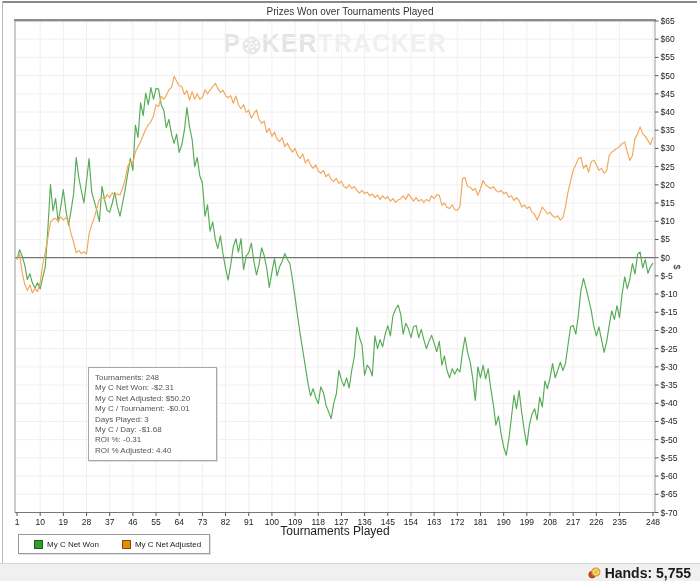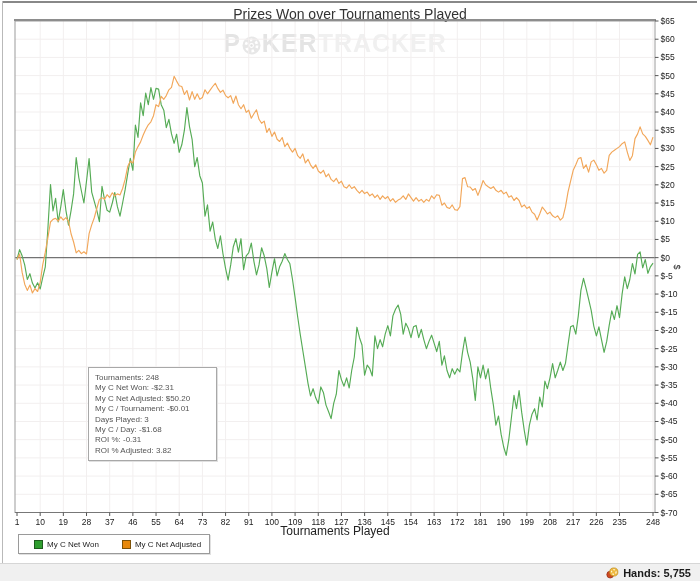--- a/index.html
+++ b/index.html
@@ -3,21 +3,21 @@
 <meta charset="utf-8">
 <style>
   html,body{margin:0;padding:0;background:#fff;}
   .app{
     position:relative;width:700px;height:581px;background:#ffffff;
     font-family:"Liberation Sans",sans-serif;overflow:hidden;
   }
   .top-rule{position:absolute;left:2px;right:3px;top:1px;height:2px;background:#888;}
   .left-rule{position:absolute;left:2px;top:1px;bottom:18px;width:1px;background:#b9b9b9;}
   .chart-title{position:absolute;top:6px;left:0;width:100%;text-align:center;
-    font-size:14px;color:#333;}
+    font-size:10px;color:#333;}
   svg.plot{position:absolute;left:0;top:0;}
   .watermark{position:absolute;left:15px;top:31px;width:640px;text-align:center;
     font-size:25px;font-weight:bold;letter-spacing:1px;user-select:none;
     white-space:nowrap;line-height:25px;}
   .wm-dark{color:#e4e4e4;}
   .wm-light{color:#f0f0f0;}
   .wm-chip{display:inline-block;vertical-align:-3px;margin:0 1px;}
   .info-box{position:absolute;left:88px;top:367px;width:103px;background:#fff;
     border:1px solid #a8a8a8;box-shadow:1px 1px 0 #e0e0e0;padding:5px 18px 4px 6px;
     font-size:8px;line-height:10.4px;color:#555;}
@@ -25,21 +25,21 @@
     font-size:12px;color:#222;}
   .y-axis-title{position:absolute;top:262px;left:674px;font-size:9px;color:#222;
     transform:rotate(90deg);transform-origin:center;}
   .legend{position:absolute;left:18px;top:534px;height:18px;background:#fff;
     border:1px solid #9a9a9a;box-shadow:1px 1px 0 #e0e0e0;display:flex;
     align-items:center;padding:0 8px;gap:16px;font-size:8px;color:#222;}
   .legend-item{display:flex;align-items:center;gap:4px;padding-left:7px;}
   .swatch{width:7px;height:7px;border:1px solid #333;}
   .status-bar{position:absolute;left:0;right:0;bottom:0;height:17px;background:#f0f0f0;
     border-top:1px solid #d6d6d6;display:flex;justify-content:flex-end;
-    align-items:center;padding-right:9px;gap:4px;font-size:11px;font-weight:bold;color:#1a1a1a;}
+    align-items:center;padding-right:9px;gap:4px;font-size:14px;font-weight:bold;color:#1a1a1a;}
 </style>
 </head>
 <body>
 
 <div class="app">
 
   <div class="top-rule"></div>
   <div class="left-rule"></div>
 
   <div class="chart-title">Prizes Won over Tournaments Played</div>
@@ -231,21 +231,21 @@
     </svg>
 
   <div class="info-box">
     <div>Tournaments: 248</div>
     <div>My C Net Won: -$2.31</div>
     <div>My C Net Adjusted: $50.20</div>
     <div>My C / Tournament: -$0.01</div>
     <div>Days Played: 3</div>
     <div>My C / Day: -$1.68</div>
     <div>ROI %: -0.31</div>
-    <div>ROI % Adjusted: 3.82</div>
+    <div>ROI % Adjusted: 4.40</div>
   </div>
 
   <div class="x-axis-title">Tournaments Played</div>
   <div class="y-axis-title">$</div>
 
   <div class="legend">
     <div class="legend-item">
       <span class="swatch" style="background: rgb(47, 158, 47); border-color: rgb(29, 92, 29);"></span>
       <span>My C Net Won</span>
     </div>

